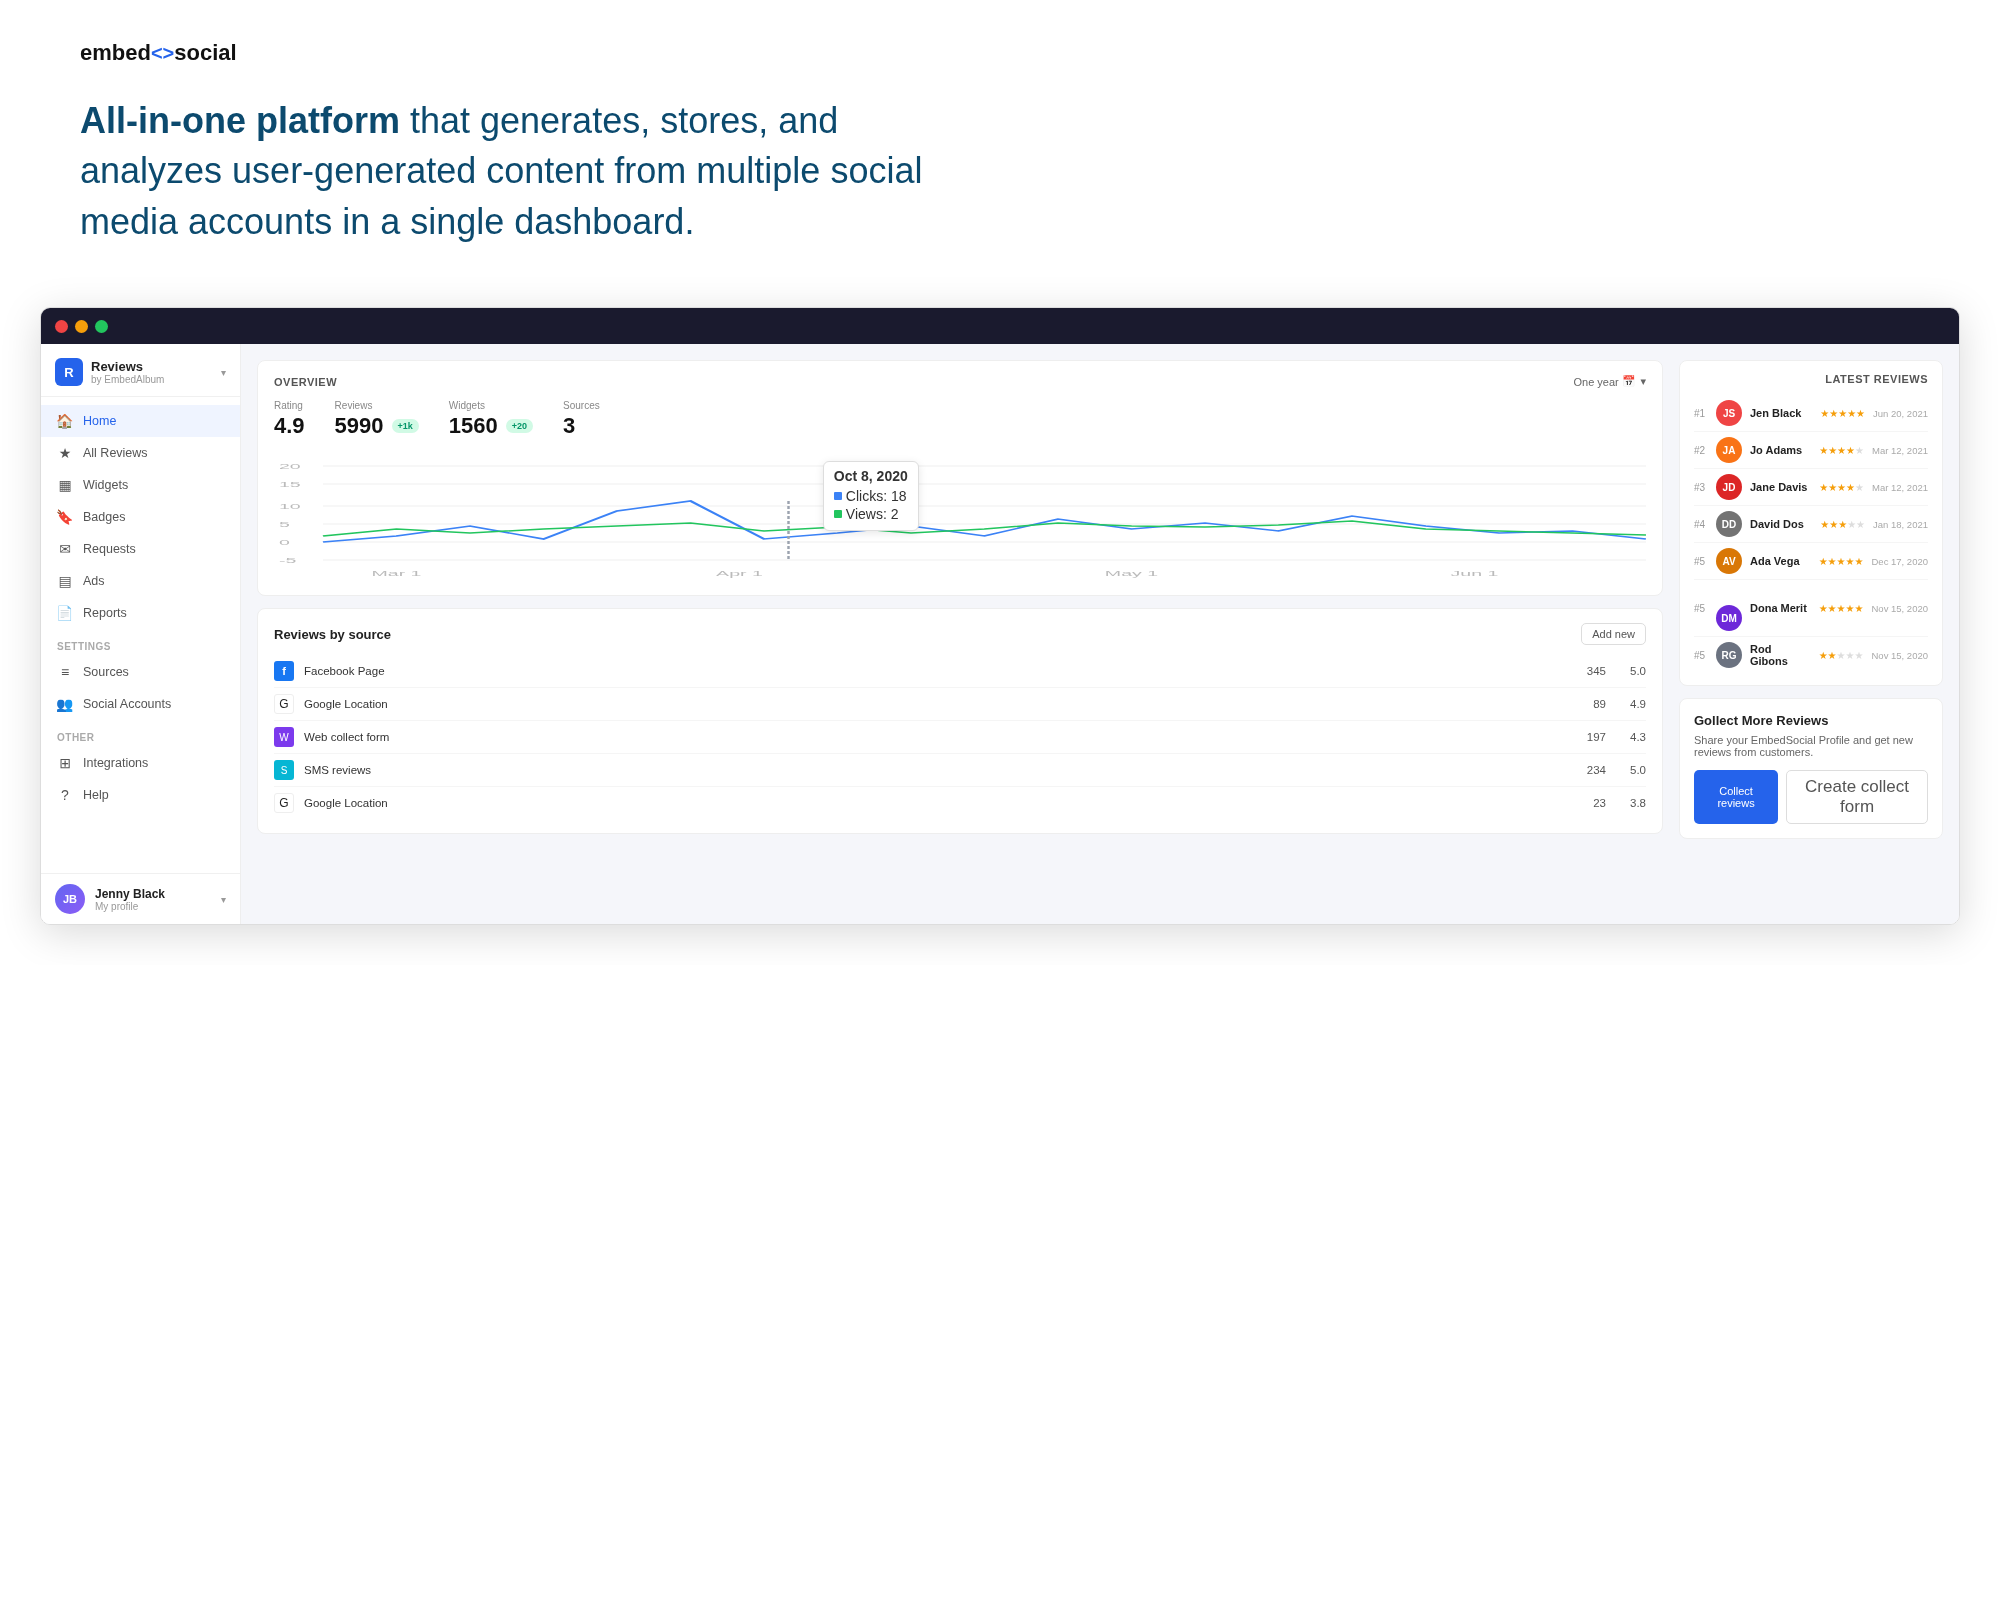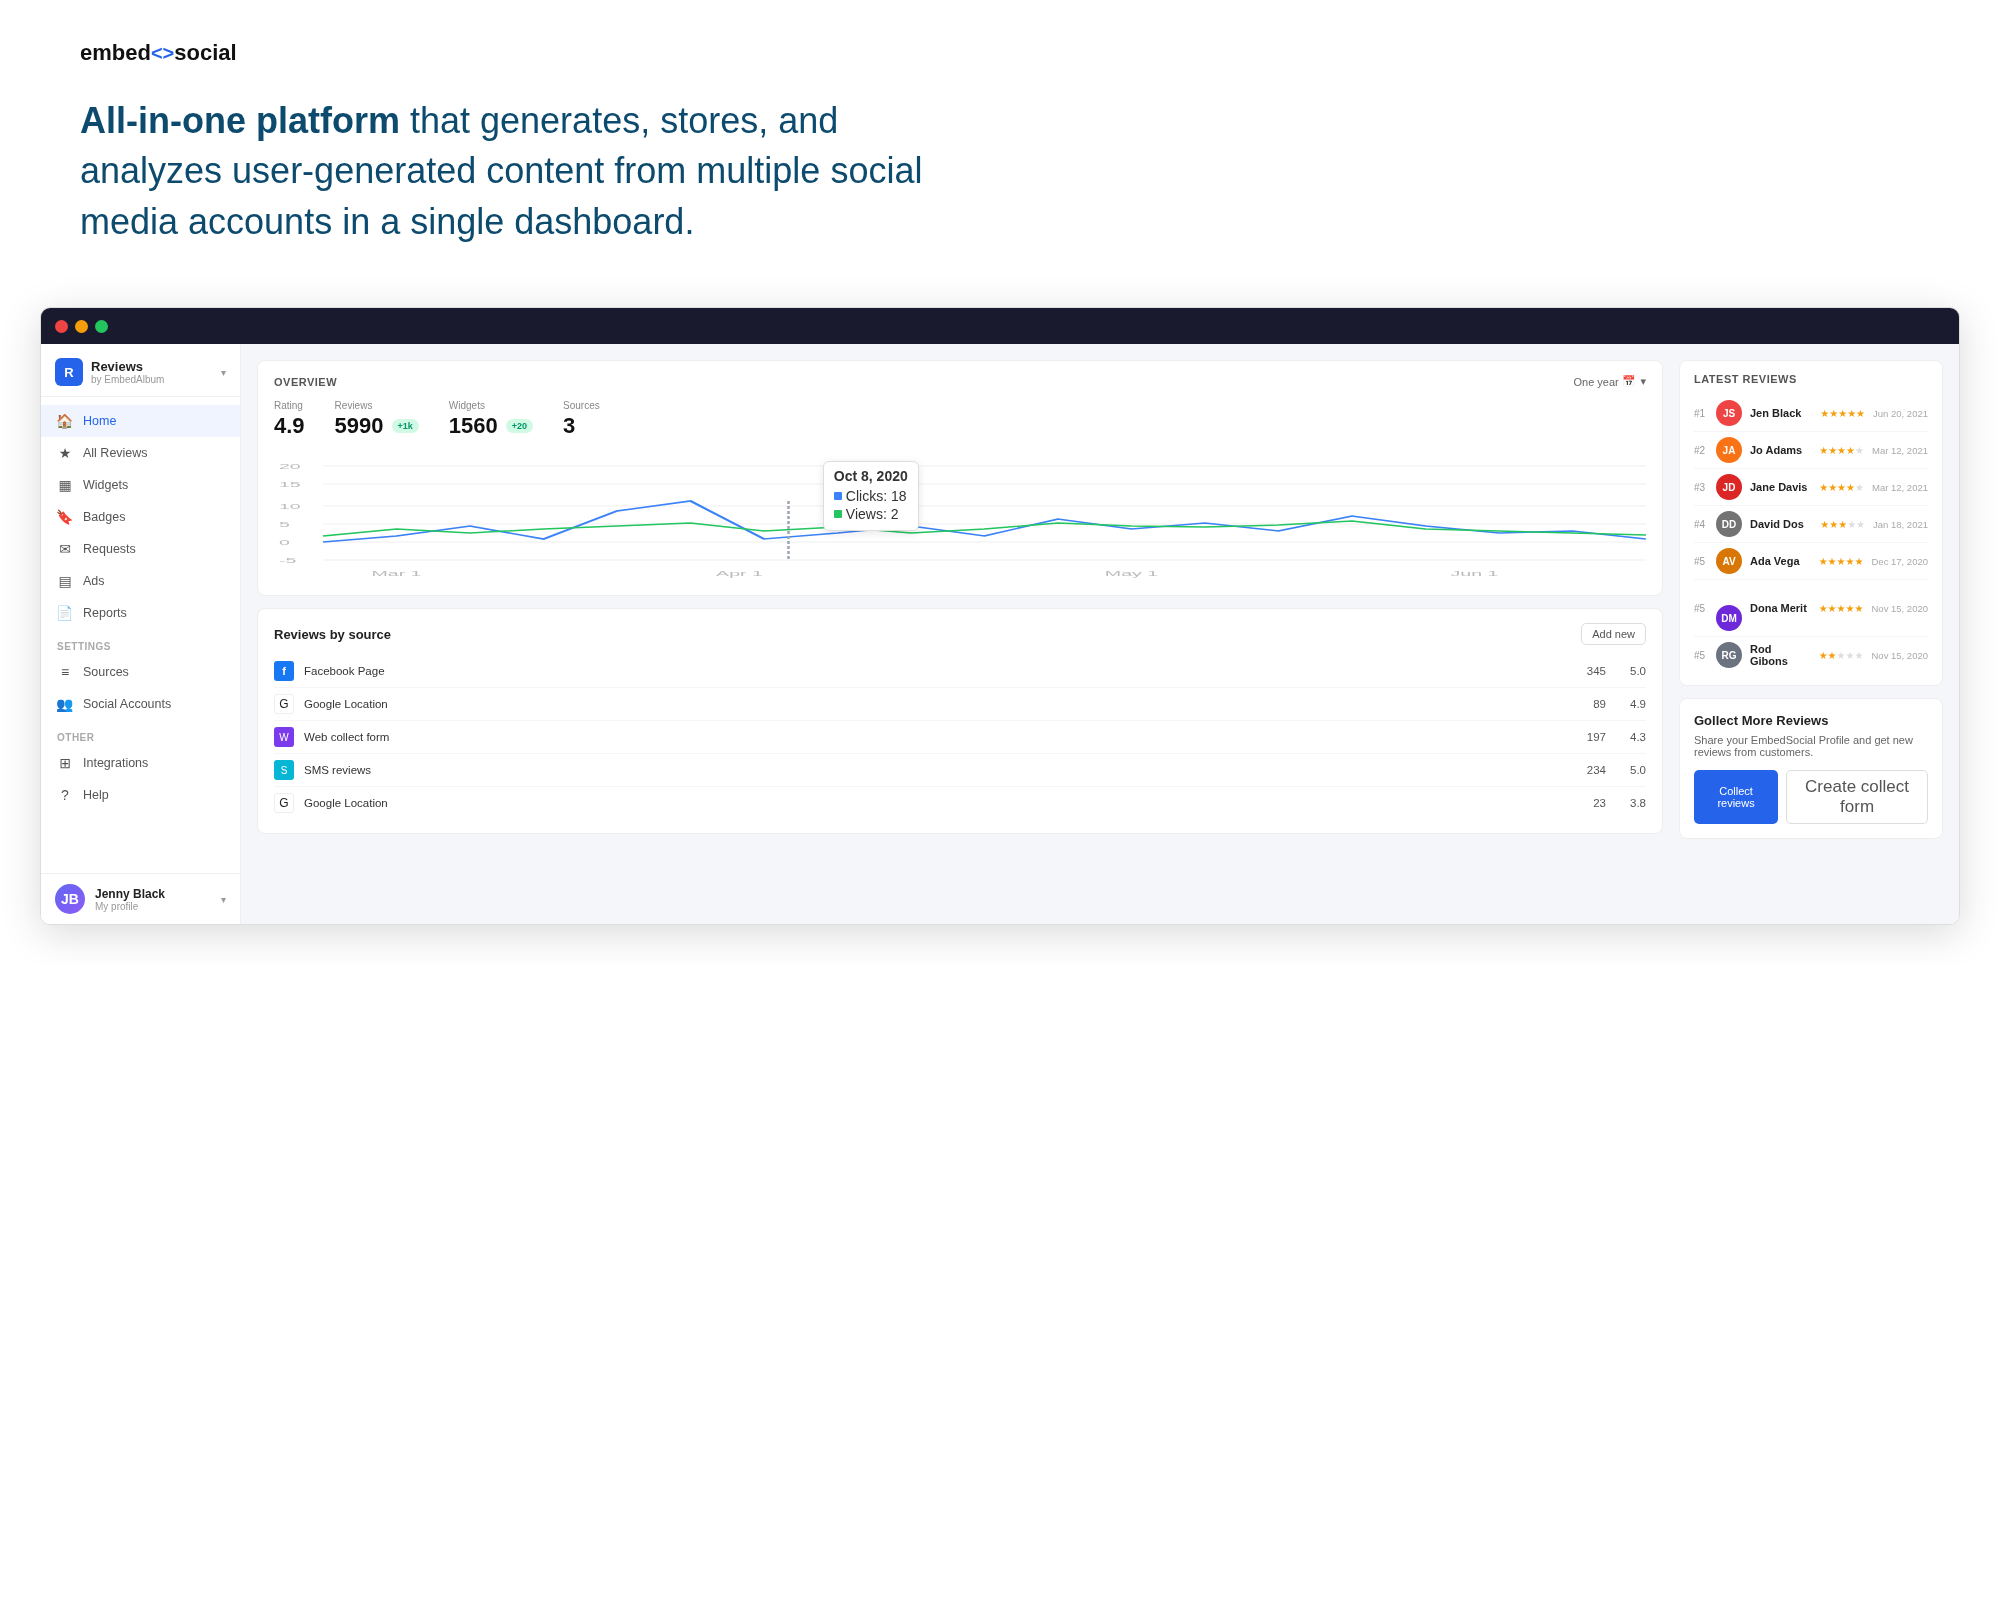--- a/index.html
+++ b/index.html
@@ -113,21 +113,21 @@
       display: flex;
       align-items: center;
       gap: 10px;
       cursor: pointer;
     }
     .avatar {
       width: 30px; height: 30px;
       border-radius: 50%;
       background: linear-gradient(135deg, #6366f1, #8b5cf6);
       display: flex; align-items: center; justify-content: center;
-      color: #fff; font-size: 14px; font-weight: 700;
+      color: #fff; font-size: 11px; font-weight: 700;
       flex-shrink: 0;
     }
     .footer-name { font-size: 12px; font-weight: 600; color: #222; }
     .footer-sub { font-size: 10px; color: #999; }
     .footer-chevron { margin-left: auto; color: #999; font-size: 10px; }
 
     
     .main-content {
       flex: 1;
       overflow: hidden;
@@ -236,21 +236,21 @@
       padding: 16px 16px 16px 0;
       overflow-y: auto;
     }
 
     .latest-reviews-card {
       background: #fff;
       border-radius: 8px;
       border: 1px solid #eee;
       padding: 12px 14px;
     }
-    .latest-title { font-size: 11px; font-weight: 700; text-transform: uppercase; letter-spacing: 0.5px; color: #555; margin-bottom: 10px; }
+    .latest-title { font-size: 11px; font-weight: 700; text-transform: uppercase; letter-spacing: 0.5px; color: #555; margin-bottom: 10px; text-align: right; }
     .review-row {
       display: flex; align-items: center; padding: 5px 0;
       border-bottom: 1px solid #f5f5f5; gap: 8px;
     }
     .review-row:last-child { border-bottom: none; }
     .review-num { font-size: 10px; color: #999; width: 14px; }
     .review-avatar {
       width: 26px; height: 26px; border-radius: 50%;
       flex-shrink: 0; display: flex; align-items: center; justify-content: center;
       font-size: 10px; font-weight: 700; color: #fff;

